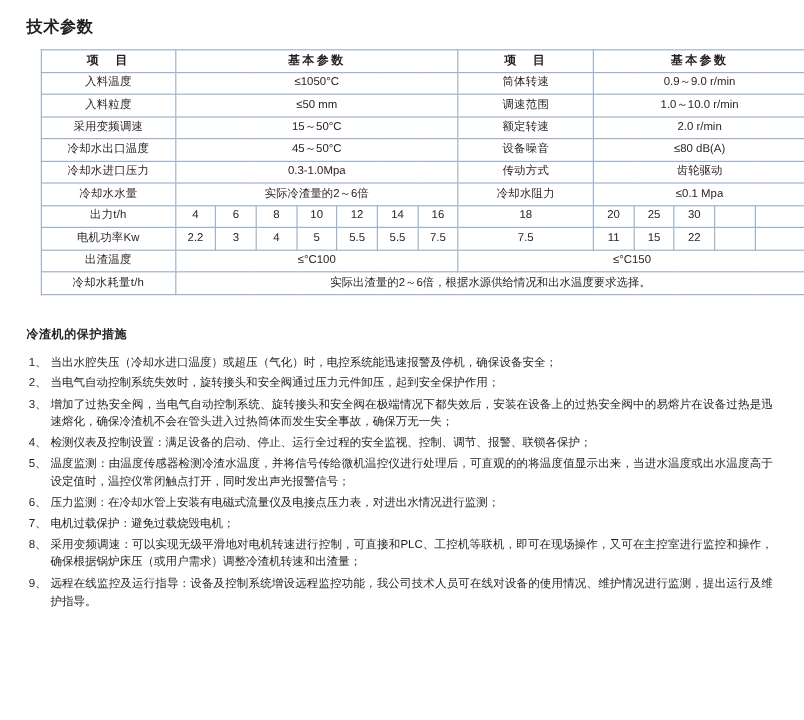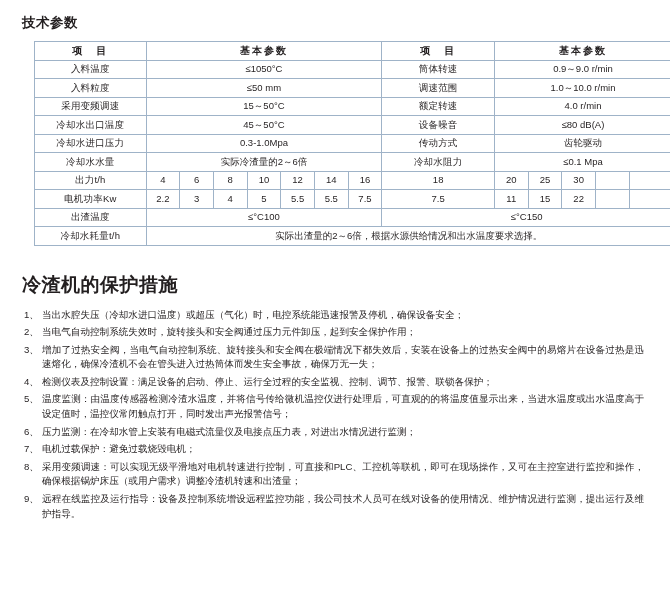--- a/index.html
+++ b/index.html
@@ -50,21 +50,21 @@
   table.spec tr.head td {
     font-weight: bold;
     font-size: 10px;
     letter-spacing: 2px;
   }
   table.spec td.lbl {
     letter-spacing: 0.2px;
   }
   
   h2.section-title2 {
-    font-size: 19px;
+    font-size: 10px;
     font-weight: bold;
     margin: 26px 0 10px 6px;
     letter-spacing: 0.5px;
   }
   ol.prot {
     list-style: none;
     margin: 0;
     padding: 0 10px 0 8px;
   }
   ol.prot li {
@@ -124,21 +124,21 @@
       <tr>
         <td class="lbl">入料粒度</td>
         <td colspan="7">≤50 mm</td>
         <td class="lbl">调速范围</td>
         <td colspan="5">1.0～10.0 r/min</td>
       </tr>
       <tr>
         <td class="lbl">采用变频调速</td>
         <td colspan="7">15～50°C</td>
         <td class="lbl">额定转速</td>
-        <td colspan="5">4.0 r/min</td>
+        <td colspan="5">2.0 r/min</td>
       </tr>
       <tr>
         <td class="lbl">冷却水出口温度</td>
         <td colspan="7">45～50°C</td>
         <td class="lbl">设备噪音</td>
         <td colspan="5">≤80 dB(A)</td>
       </tr>
       <tr>
         <td class="lbl">冷却水进口压力</td>
         <td colspan="7">0.3-1.0Mpa</td>

